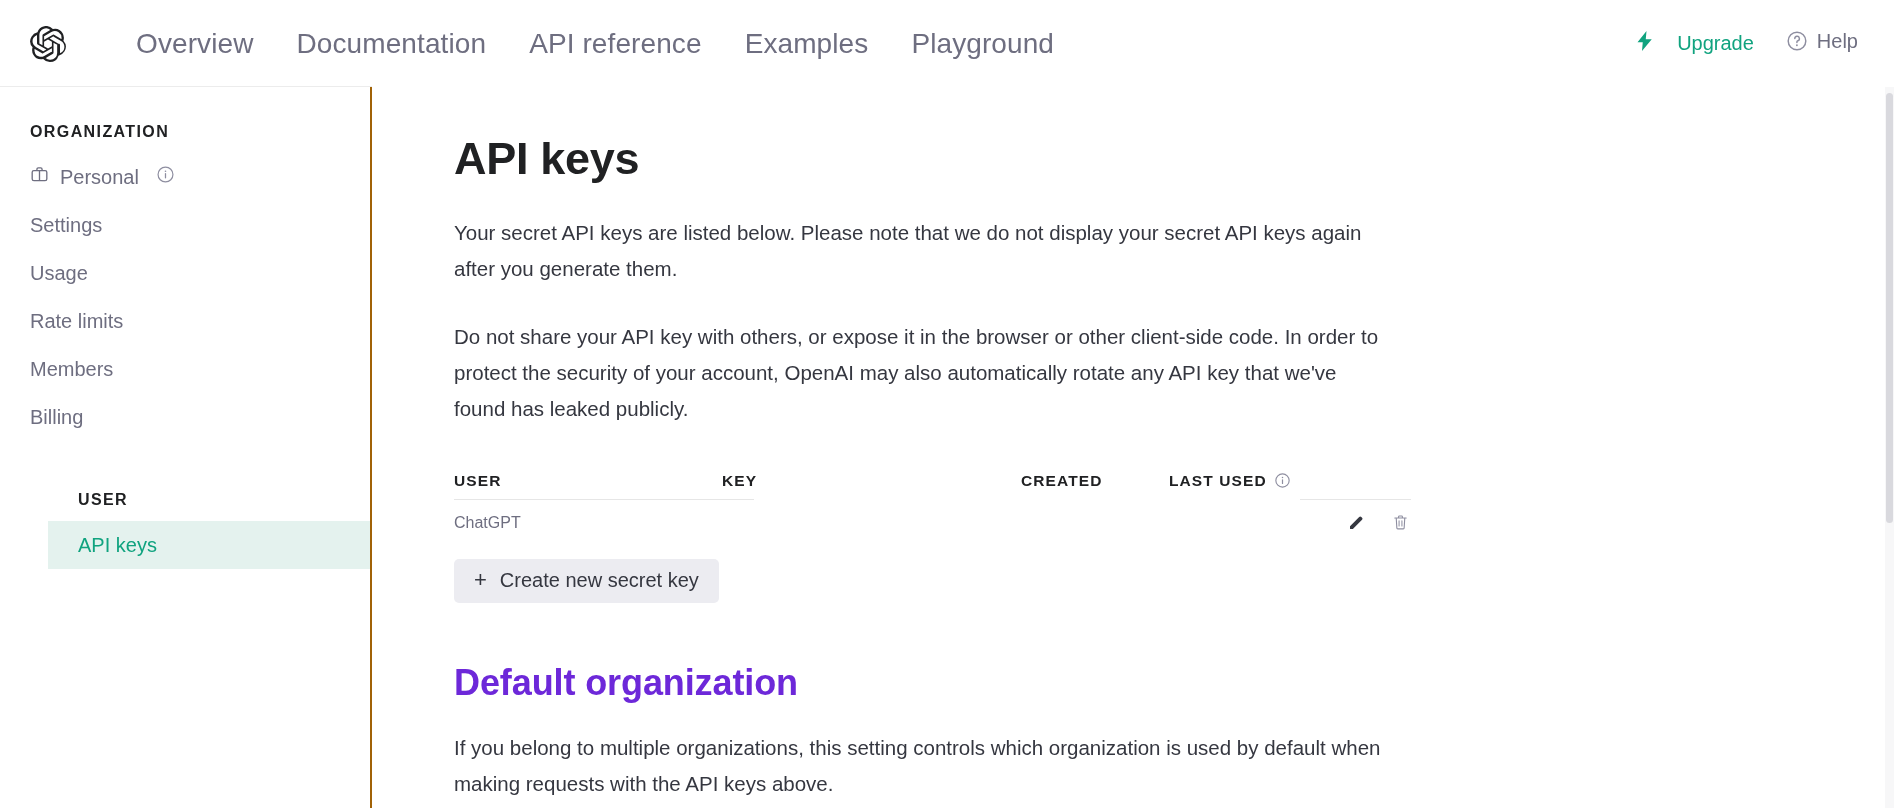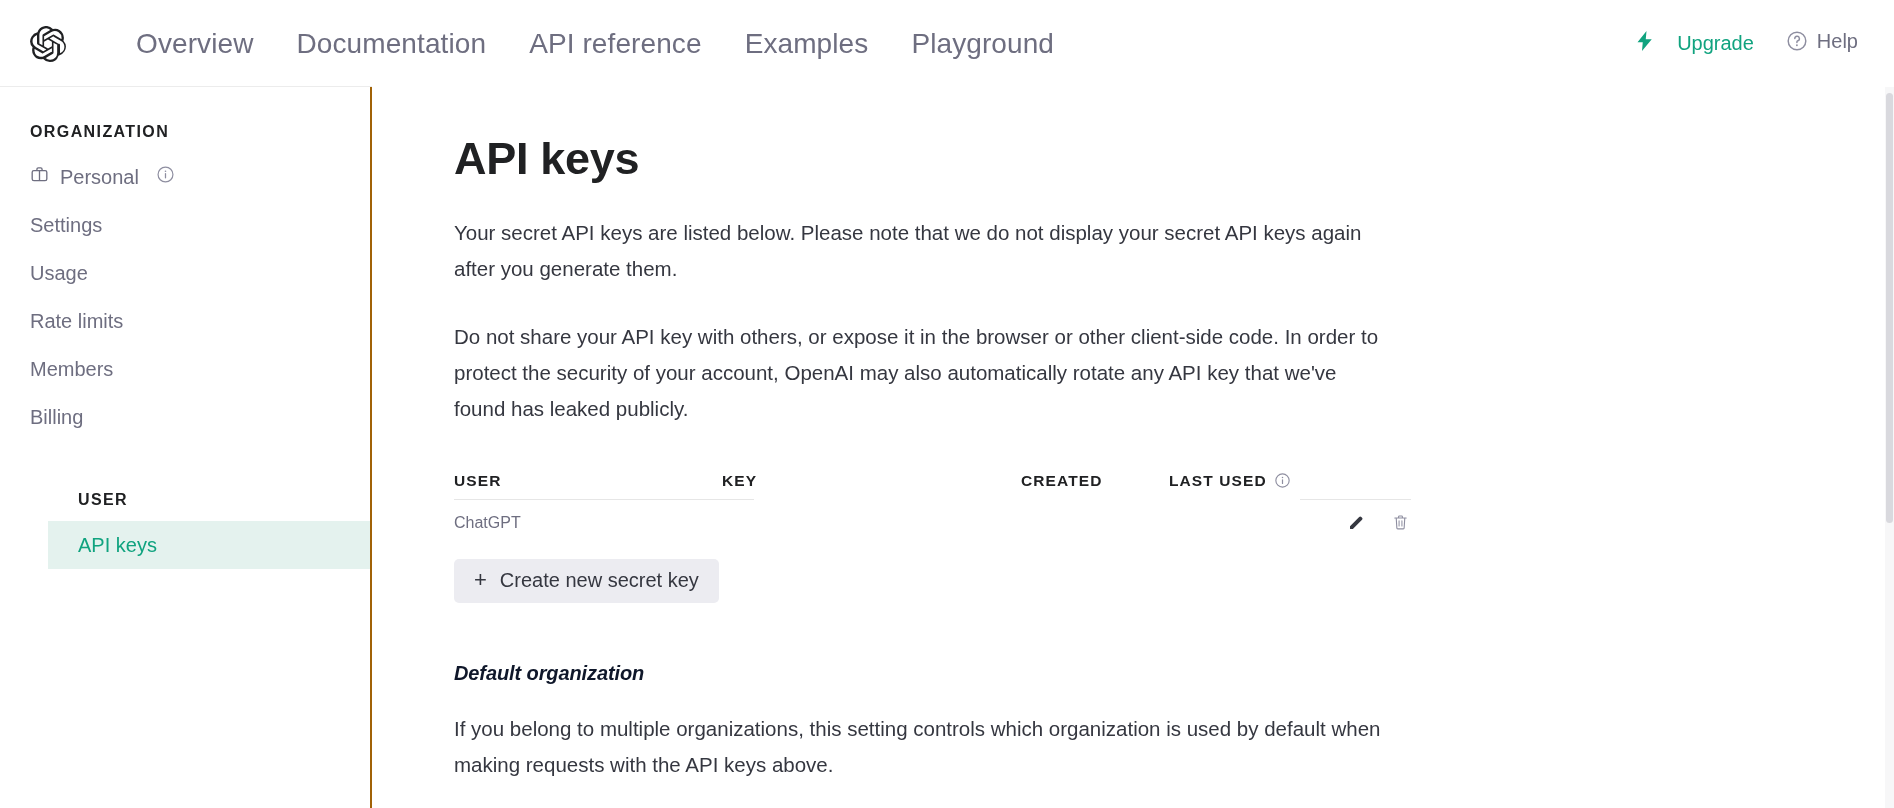--- a/index.html
+++ b/index.html
@@ -215,25 +215,24 @@
   }
   .plus {
     font-size: 22px;
     line-height: 1;
     color: #353740;
     margin-top: -1px;
   }
 
   h2.section-title {
     margin: 59px 0 0 0;
-    font-size: 20px;
+    font-size: 36px;
     font-weight: 700;
-    color: #0f172a;
+    color: #6d28d9;
     letter-spacing: -0.1px;
-    font-style: italic;
   }
   h2.section-title + p.para { margin-top: 26px; }
 
   
   .scrollbar-track {
     position: absolute;
     right: 0; top: 87px;
     width: 9px;
     height: 721px;
     background: #f7f7f8;

